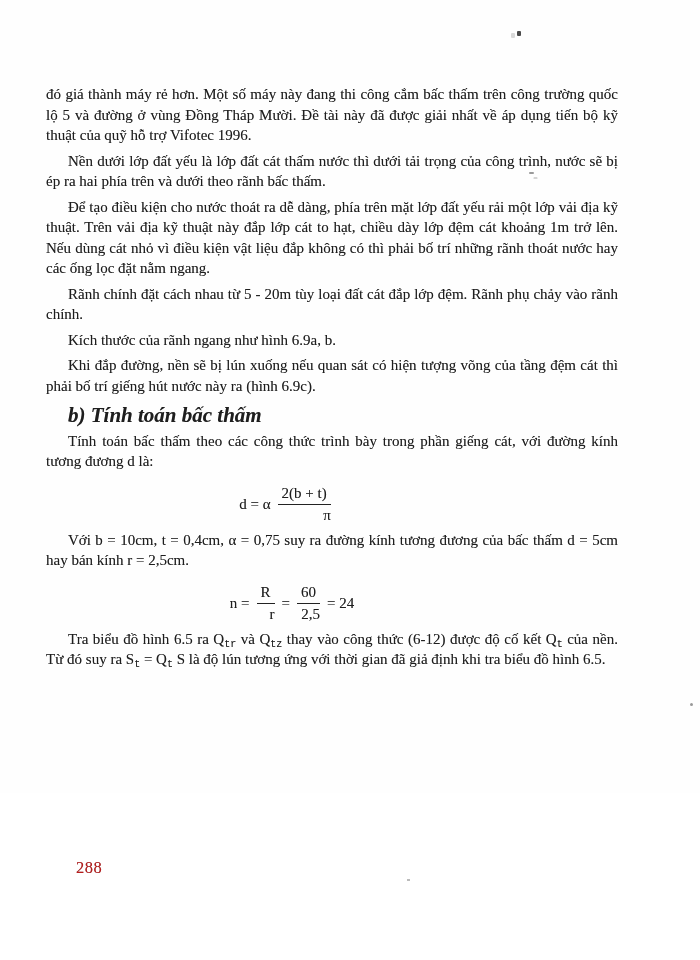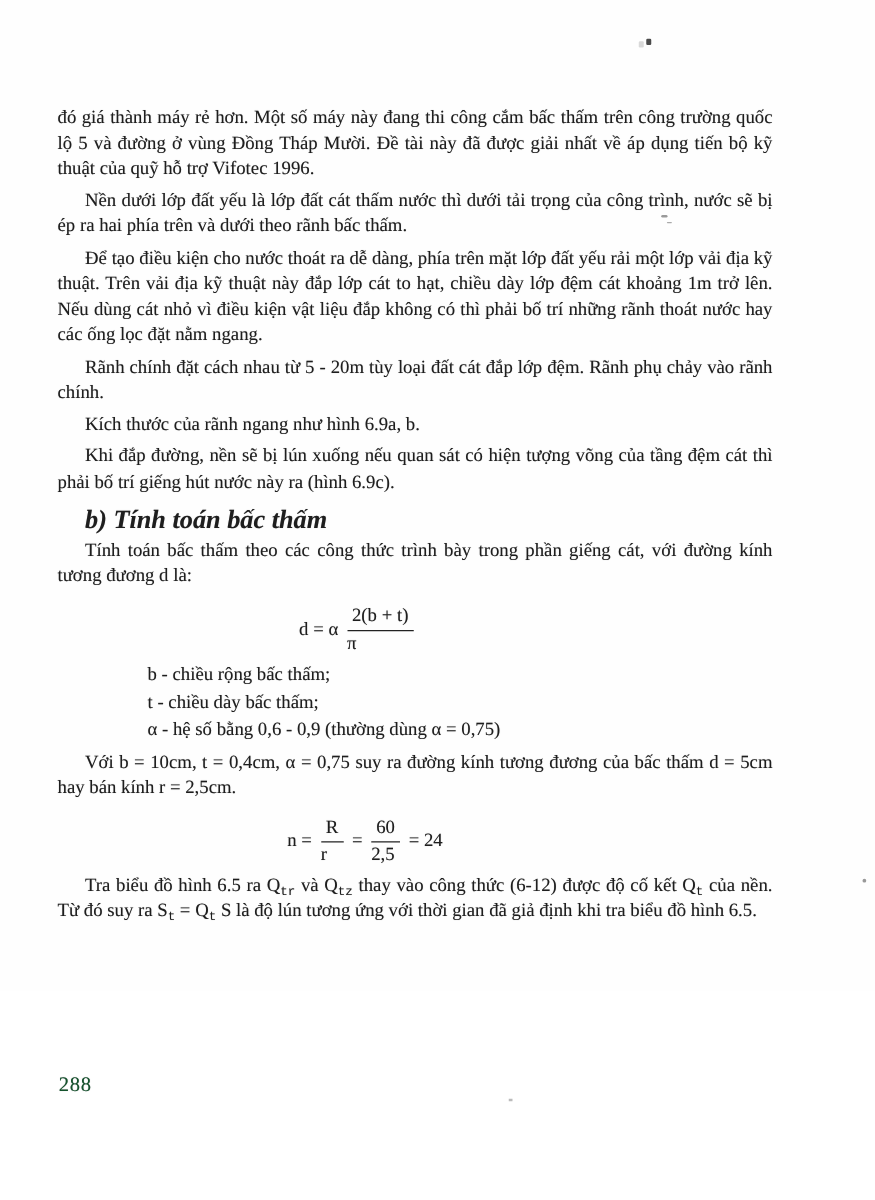--- a/index.html
+++ b/index.html
@@ -53,21 +53,21 @@
     width: fit-content;
     margin: 12px auto 5px auto;
     text-indent: 0;
     text-align: center;
   }
   .f-d { transform: translateX(-47px); }
   .f-n { transform: translateX(-40px); }
   .frac {
     display: inline-flex;
     flex-direction: column;
-    align-items: flex-start;
+    align-items: flex-end;
     line-height: 19px;
   }
   .frac .num {
     padding: 0 4px 1px 4px;
     border-bottom: 1.3px solid #222;
   }
   .frac .den { padding-top: 1px; }
   .defs { margin-left: 72px; }
   .defs p {
     text-indent: 0;
@@ -76,25 +76,25 @@
     text-align: left;
   }
   sub {
     font-size: 10px;
     line-height: 0;
     vertical-align: -3px;
     font-family: Liberation Mono, monospace;
   }
   .pageno {
     position: absolute;
-    left: 47px;
+    left: 76px;
     top: 858px;
     font-size: 16.5px;
     letter-spacing: 0.5px;
-    color: #14532d;
+    color: #b91c1c;
     text-shadow: 0 0 0.6px rgba(40,40,40,0.45);
   }
   .speck { position: absolute; }
   .speck-1 {
     left: 517px; top: 31px;
     width: 4px; height: 5px;
     background: #4a4a4a;
     border-radius: 1px;
     box-shadow: -6px 2px 0 0 rgba(150,150,150,0.35);
   }
@@ -143,25 +143,20 @@
     <p>Tính toán bấc thấm theo các công thức trình bày trong phần giếng cát, với đường kính tương đương d là:</p>
 
     <div class="formula f-d">
       <span>d = α</span>
       <span class="frac">
         <span class="num">2(b + t)</span>
         <span class="den">π</span>
       </span>
     </div>
 
-    <div class="defs">
-      <p>b - chiều rộng bấc thấm;</p>
-      <p>t - chiều dày bấc thấm;</p>
-      <p>α - hệ số bằng 0,6 - 0,9 (thường dùng α = 0,75)</p>
-    </div>
 
     <p>Với b = 10cm, t = 0,4cm, α = 0,75 suy ra đường kính tương đương của bấc thấm d = 5cm hay bán kính r = 2,5cm.</p>
 
 
     <div class="formula f-n">
       <span>n =</span>
       <span class="frac">
         <span class="num">R</span>
         <span class="den">r</span>
       </span>

